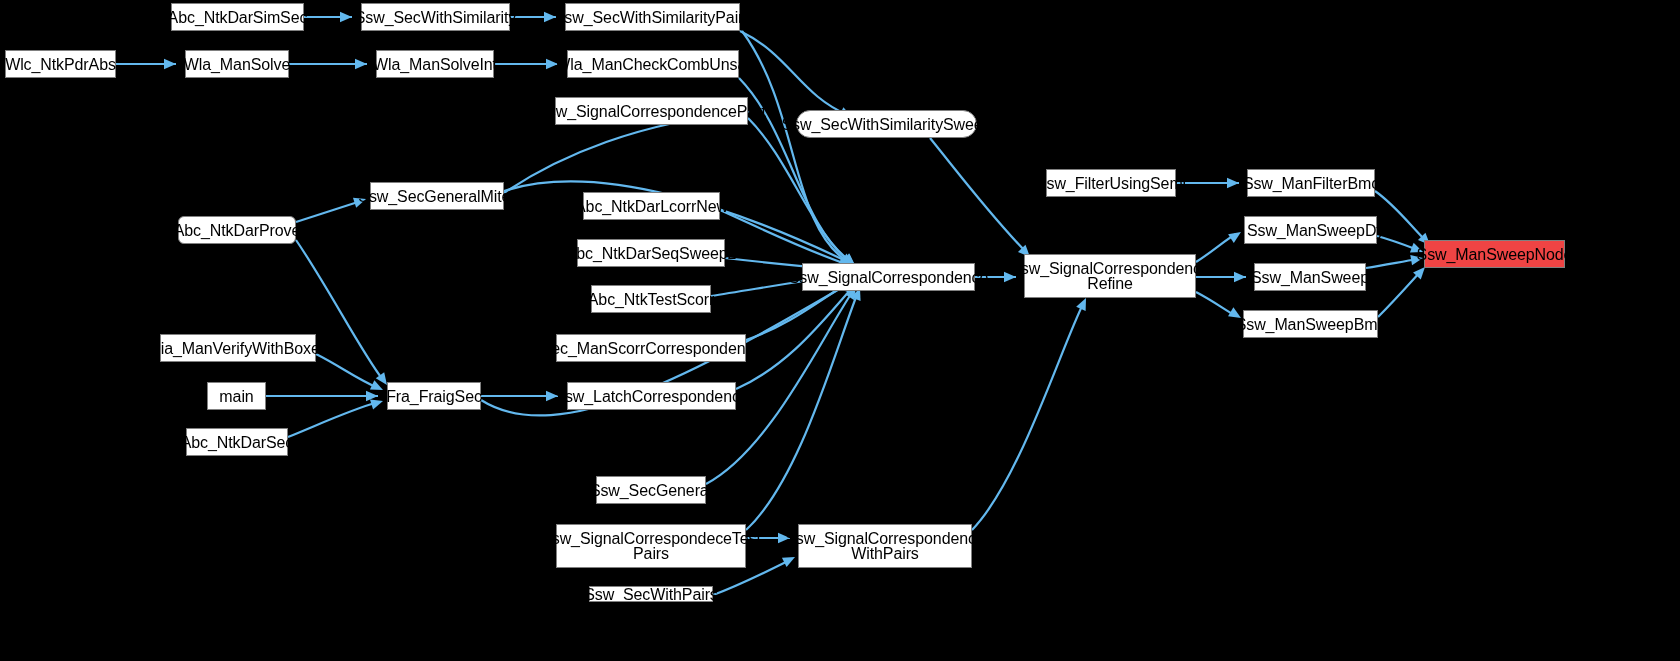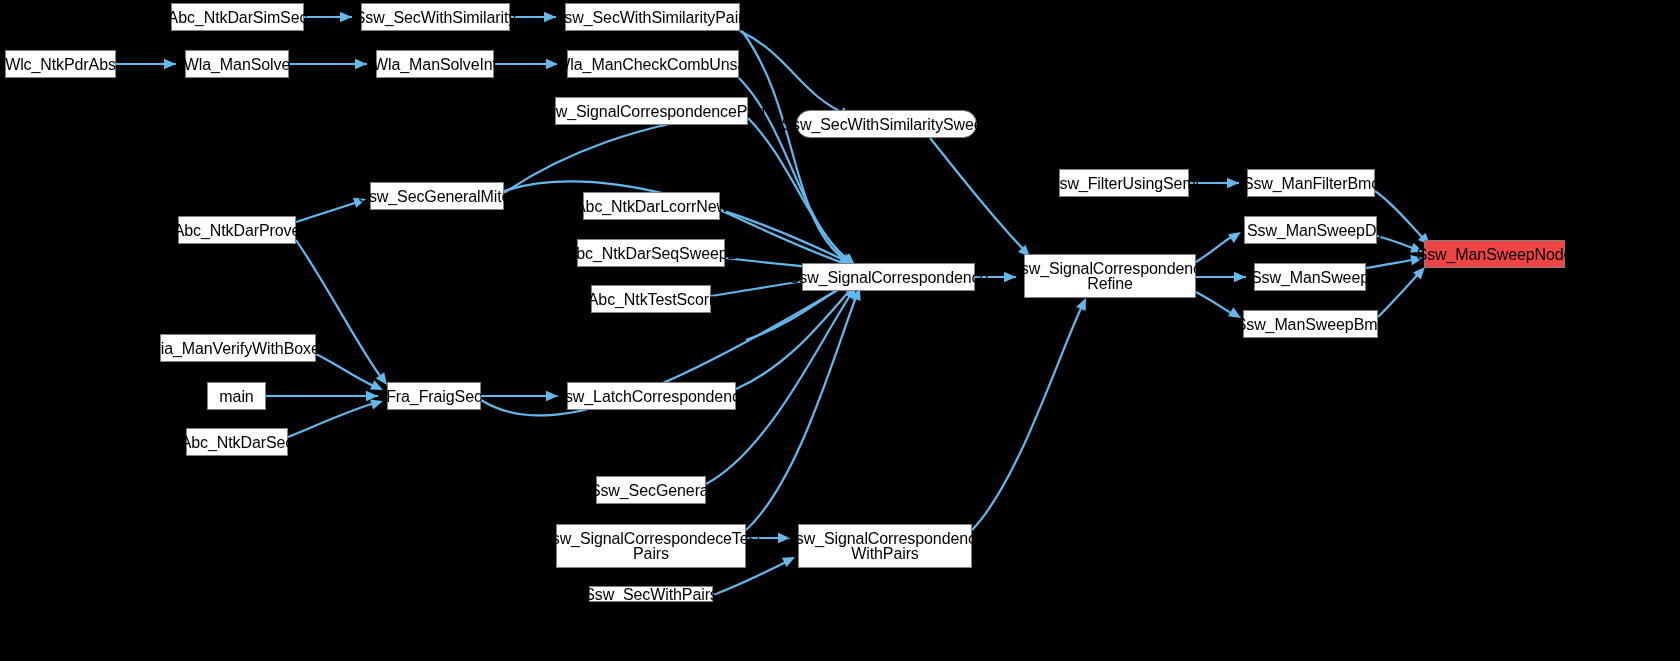--- a/index.html
+++ b/index.html
@@ -133,35 +133,36 @@
   <div id="node-layer">
       <div class="node" style="left: 171px; top: 3px; width: 133px; height: 28px;">Abc_NtkDarSimSec</div>
       <div class="node" style="left: 361px; top: 3px; width: 149px; height: 28px;">Ssw_SecWithSimilarity</div>
       <div class="node" style="left: 565px; top: 3px; width: 175px; height: 28px;">Ssw_SecWithSimilarityPairs</div>
       <div class="node" style="left: 5px; top: 50px; width: 111px; height: 28px;">Wlc_NtkPdrAbs</div>
       <div class="node" style="left: 185px; top: 50px; width: 104px; height: 28px;">Wla_ManSolve</div>
       <div class="node" style="left: 376px; top: 50px; width: 118px; height: 28px;">Wla_ManSolveInt</div>
       <div class="node" style="left: 567px; top: 50px; width: 172px; height: 28px;">Wla_ManCheckCombUnsat</div>
       <div class="node" style="left: 555px; top: 97px; width: 193px; height: 28px;">Ssw_SignalCorrespondencePart</div>
       <div class="node" style="left: 796px; top: 110px; width: 181px; height: 28px; border-radius: 14px;">Ssw_SecWithSimilaritySweep</div>
-      <div class="node" style="left: 1046px; top: 169px; width: 130px; height: 28px; margin-left: 13px;">Ssw_FilterUsingSemi</div>
+      <div class="node" style="left: 1046px; top: 169px; width: 130px; height: 28px;">Ssw_FilterUsingSemi</div>
       <div class="node" style="left: 1247px; top: 169px; width: 128px; height: 28px;">Ssw_ManFilterBmc</div>
       <div class="node" style="left: 370px; top: 182px; width: 134px; height: 28px;">Ssw_SecGeneralMiter</div>
       <div class="node" style="left: 583px; top: 192px; width: 137px; height: 28px;">Abc_NtkDarLcorrNew</div>
       <div class="node" style="left: 1244px; top: 216px; width: 133px; height: 28px; padding-left: 19px;">Ssw_ManSweepDyn</div>
-      <div class="node" style="left: 178px; top: 216px; width: 118px; height: 28px;">Abc_NtkDarProve</div>
+      <div class="node" style="left: 178px; top: 216px; width: 118px; height: 28px; border-radius: 6px;">Abc_NtkDarProve</div>
       <div class="node" style="left: 577px; top: 239px; width: 148px; height: 28px;">Abc_NtkDarSeqSweep2</div>
       <div class="node" style="left: 802px; top: 263px; width: 173px; height: 28px;">Ssw_SignalCorrespondence</div>
       <div class="node" style="left: 1024px; top: 254px; width: 172px; height: 44px;">Ssw_SignalCorrespondence
 Refine</div>
       <div class="node" style="left: 1254px; top: 263px; width: 112px; height: 28px;">Ssw_ManSweep</div>
       <div class="node highlight" style="left: 1424px; top: 240px; width: 141px; height: 28px;">Ssw_ManSweepNode</div>
       <div class="node" style="left: 591px; top: 285px; width: 120px; height: 28px;">Abc_NtkTestScorr</div>
       <div class="node" style="left: 1243px; top: 310px; width: 135px; height: 28px;">Ssw_ManSweepBmc</div>
       <div class="node" style="left: 160px; top: 334px; width: 156px; height: 28px;">Gia_ManVerifyWithBoxes</div>
+      <div class="node" style="left: 556px; top: 334px; width: 190px; height: 28px;">Cec_ManScorrCorrespondence</div>
       <div class="node" style="left: 207px; top: 382px; width: 59px; height: 28px;">main</div>
       <div class="node" style="left: 387px; top: 382px; width: 94px; height: 28px;">Fra_FraigSec</div>
       <div class="node" style="left: 567px; top: 382px; width: 169px; height: 28px;">Ssw_LatchCorrespondence</div>
       <div class="node" style="left: 186px; top: 428px; width: 102px; height: 28px;">Abc_NtkDarSec</div>
       <div class="node" style="left: 596px; top: 476px; width: 110px; height: 28px;">Ssw_SecGeneral</div>
       <div class="node" style="left: 556px; top: 524px; width: 190px; height: 44px;">Ssw_SignalCorrespondeceTest
 Pairs</div>
       <div class="node" style="left: 798px; top: 524px; width: 174px; height: 44px;">Ssw_SignalCorrespondence
 WithPairs</div>
       <div class="node" style="left: 589px; top: 586px; width: 124px; height: 16px;">Ssw_SecWithPairs</div>

